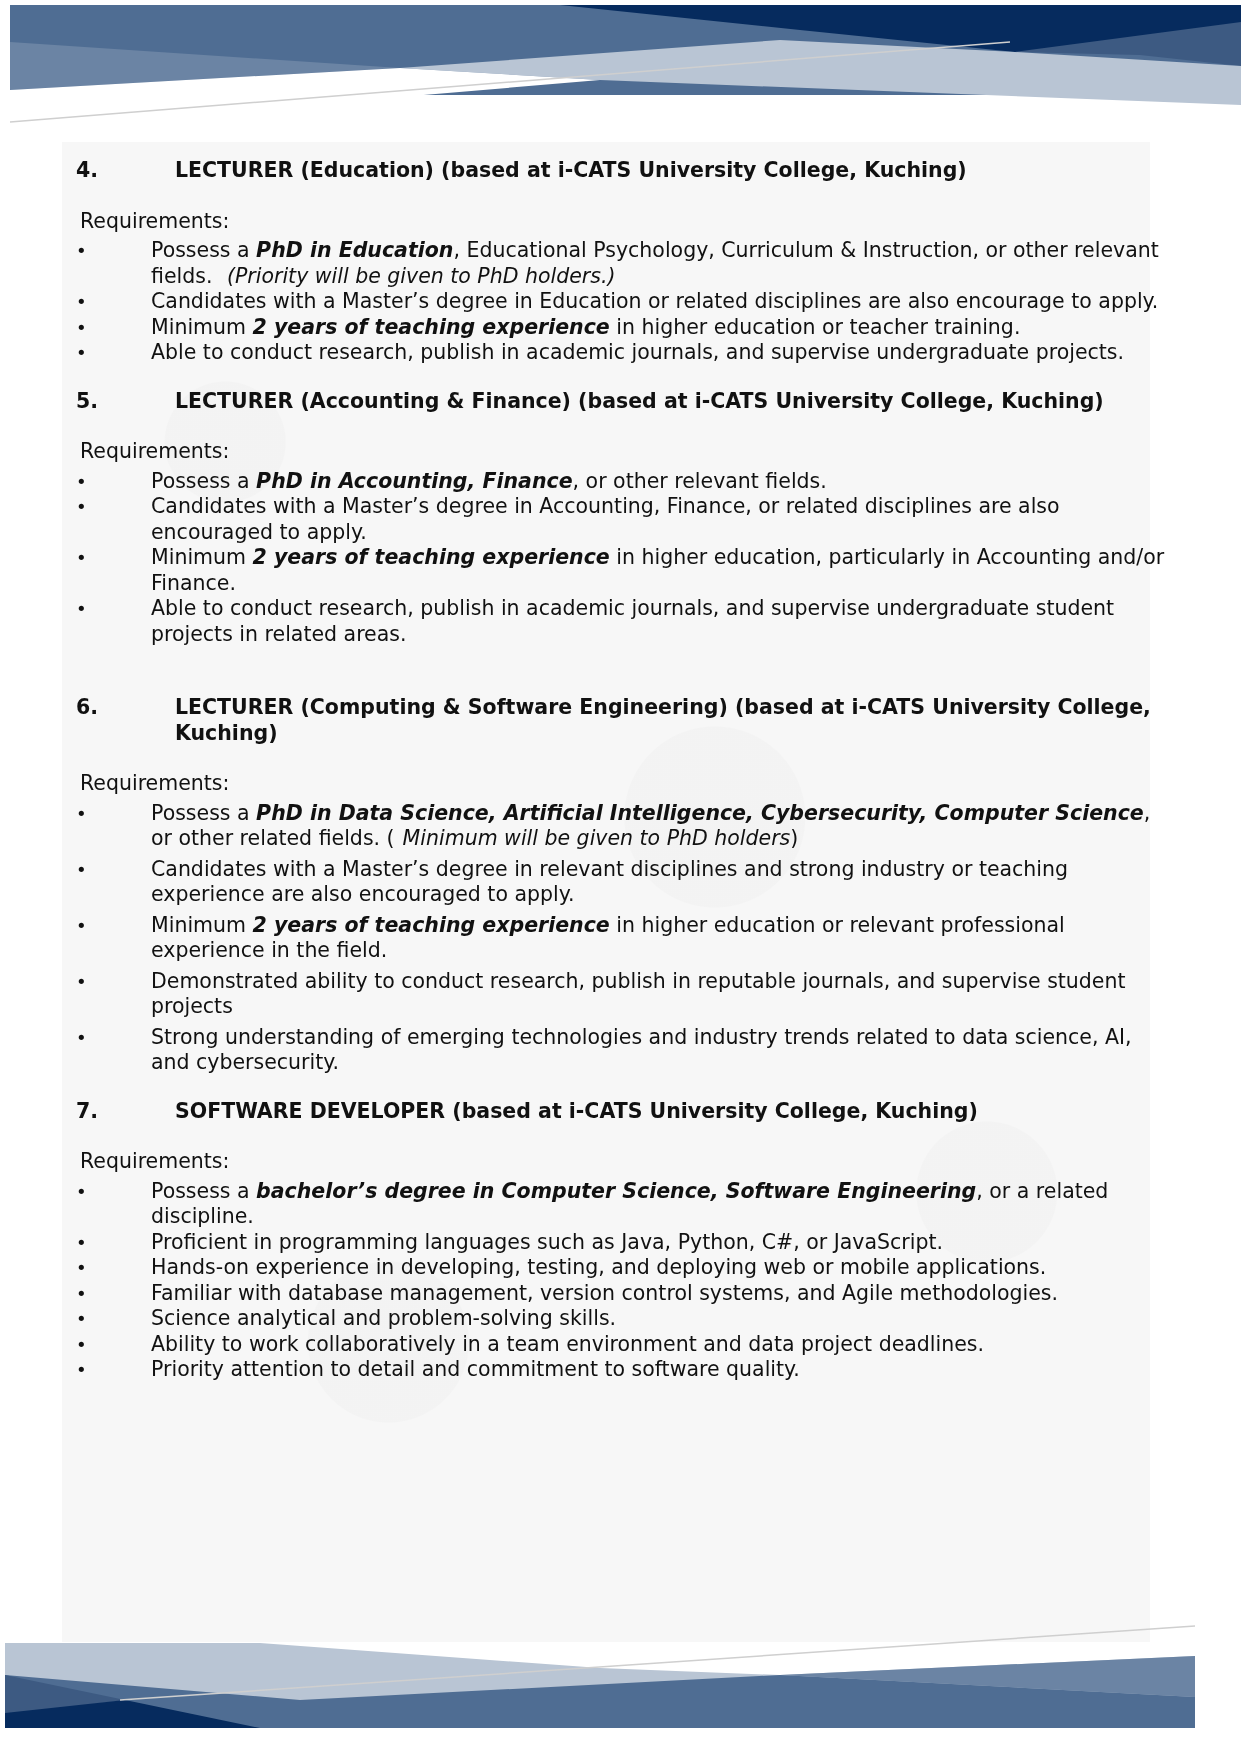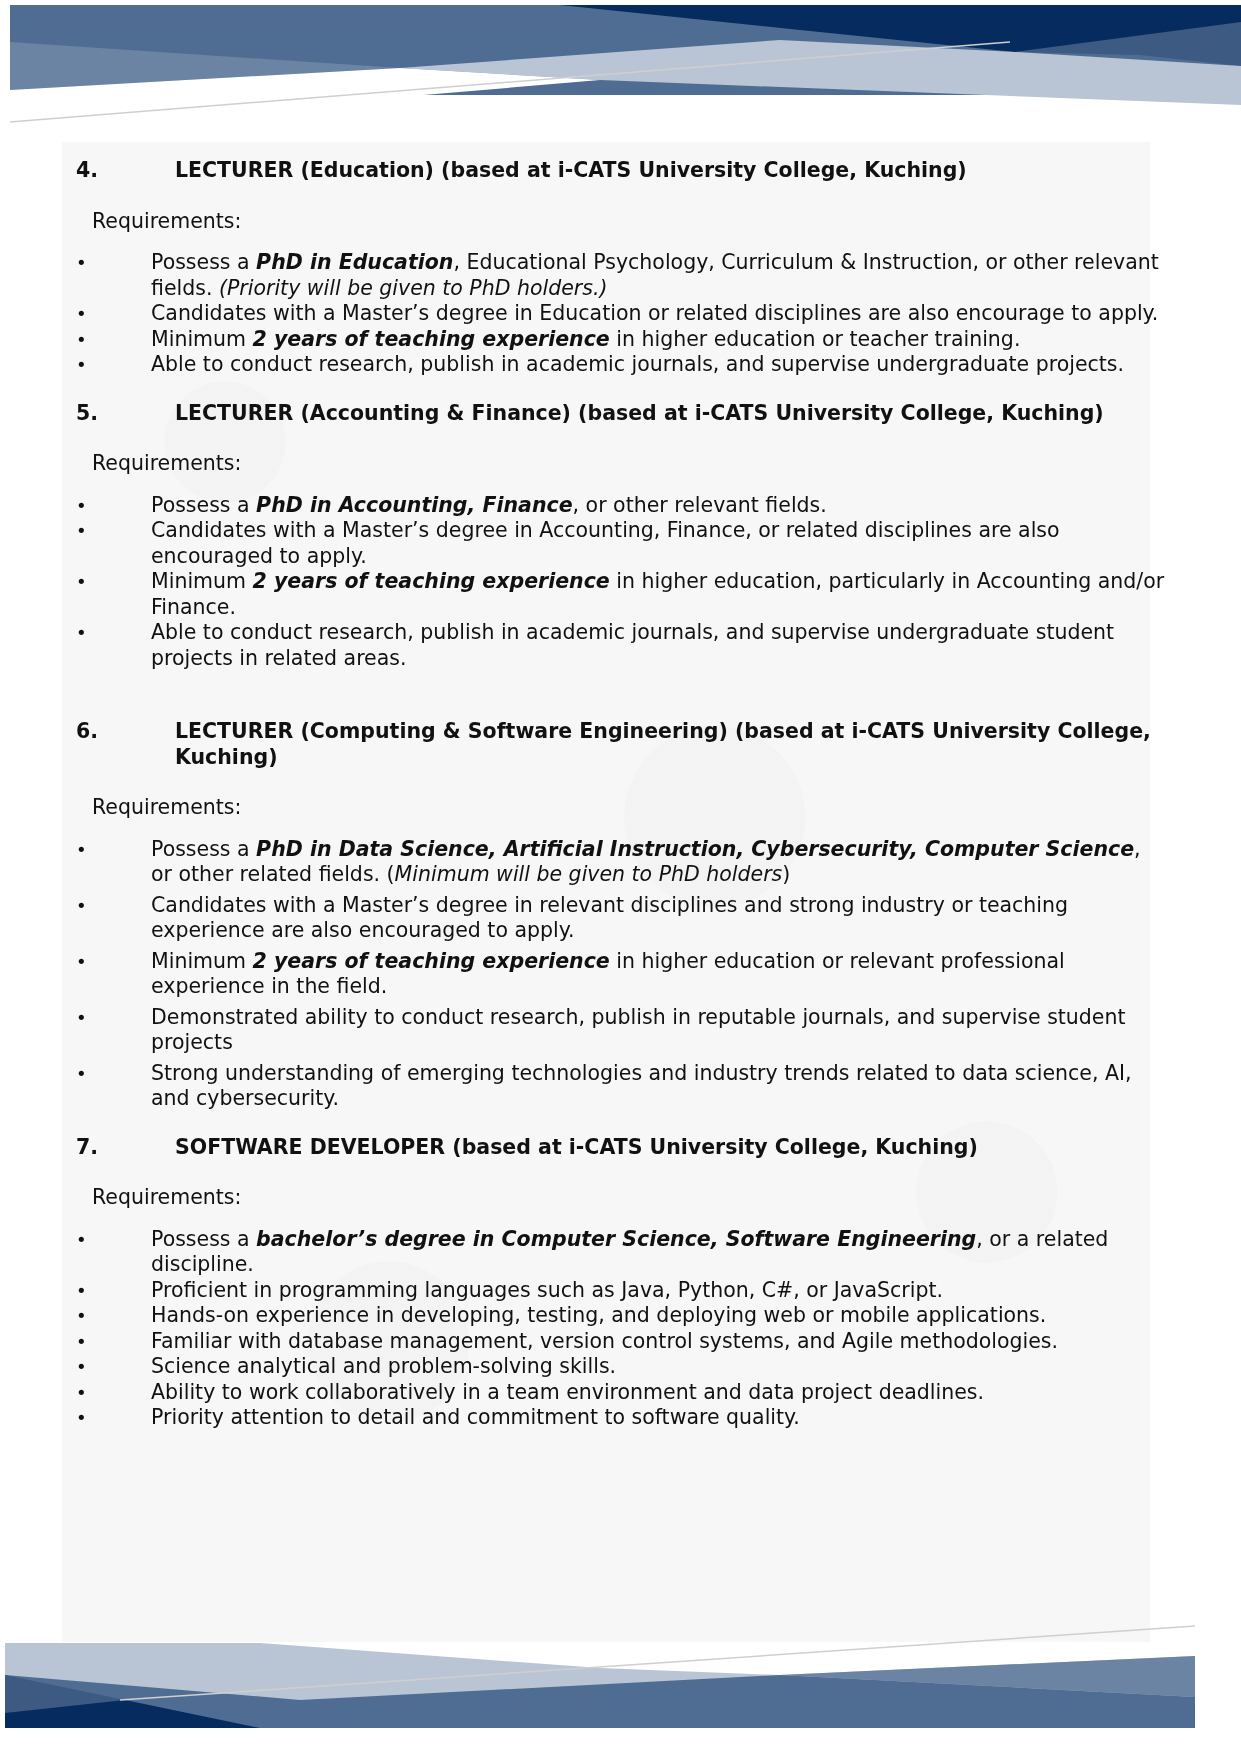--- a/index.html
+++ b/index.html
@@ -24,28 +24,28 @@
     }
     .content {
       position: absolute; left: 76px; top: 158px; width: 1090px;
       font-size: 20.5px; line-height: 25.5px;
     }
     .section { margin-bottom: 23px; }
     .section.extra-gap { margin-bottom: 48px; }
     .heading { display: flex; font-weight: bold; margin-bottom: 25px; }
     .heading .num { width: 75px; flex: none; }
     .heading .title { flex: 1; margin-left: 24px; }
-    .req-label { margin: 16px; }
+    .req-label { margin: 4px; }
     ul.reqs { list-style: none; margin: 0; padding: 0; }
     ul.reqs li { display: flex; }
     ul.reqs.spaced li { margin-bottom: 5px; }
     ul.reqs li .bullet { width: 75px; flex: none; font-size: 18px; }
     ul.reqs li .text { flex: 1; }
     b { font-weight: bold; font-style: italic; }
-    i { font-style: italic; }
+    i { font-style: italic; margin-left: 8px; }
   </style>
 </head>
 <body>
 
 <svg class="header-band" viewBox="0 0 1241 130" preserveAspectRatio="none">
   <polygon points="10,5 1241,5 1241,95 10,95" fill="#4f6d93"></polygon>
   <polygon points="560,5 1241,5 1241,40 1015,52 800,30" fill="#062b5e"></polygon>
   <polygon points="1015,52 1241,22 1241,66 1140,55" fill="#3d5a82"></polygon>
   <polygon points="400,68 780,40 1015,52 1241,66 1241,105 600,80" fill="#b9c5d4"></polygon>
   <polygon points="10,42 400,68 10,90" fill="#6b84a4"></polygon>
@@ -108,21 +108,21 @@
     </div>
     <div class="section">
       <div class="heading">
         <span class="num">6.</span>
         <span class="title">LECTURER (Computing &amp; Software Engineering) (based at i-CATS University College, Kuching)</span>
       </div>
       <div class="req-label">Requirements:</div>
       <ul class="reqs spaced">
         <li>
           <span class="bullet">•</span>
-          <span class="text"><span>Possess a </span><b>PhD in Data Science, Artificial Instruction, Cybersecurity, Computer Science</b><span>, or   other related fields. (</span><i>Minimum will be given to PhD holders</i><span>)</span></span>
+          <span class="text"><span>Possess a </span><b>PhD in Data Science, Artificial Intelligence, Cybersecurity, Computer Science</b><span>, or   other related fields. (</span><i>Minimum will be given to PhD holders</i><span>)</span></span>
         </li>
         <li>
           <span class="bullet">•</span>
           <span class="text"><span>Candidates with a Master’s degree in relevant disciplines and strong industry or teaching experience are also encouraged to apply.</span></span>
         </li>
         <li>
           <span class="bullet">•</span>
           <span class="text"><span>Minimum </span><b>2 years of teaching experience</b><span> in higher education or relevant professional experience in the field.</span></span>
         </li>
         <li>

